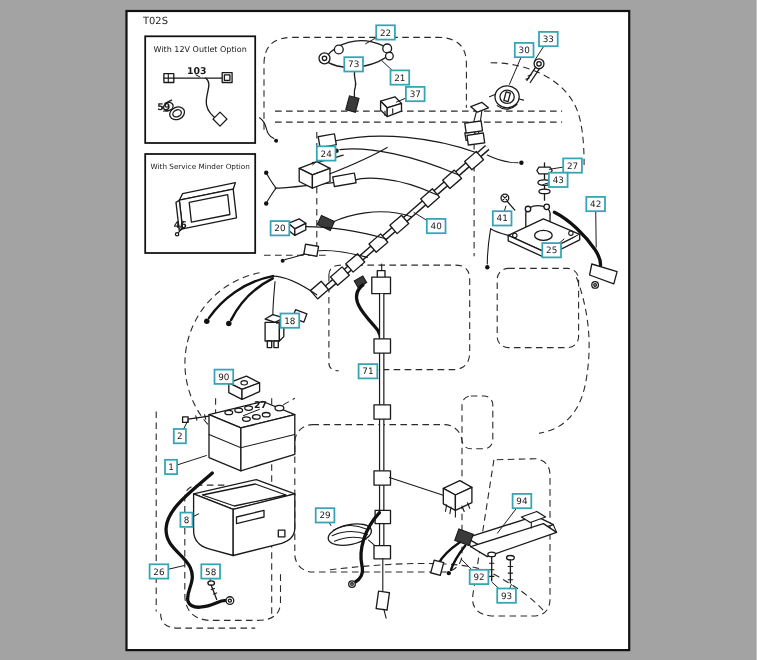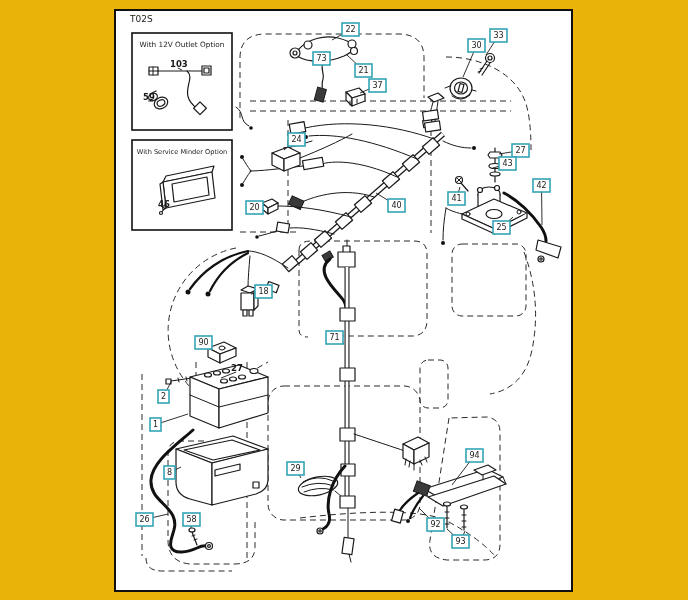--- a/index.html
+++ b/index.html
@@ -1,16 +1,16 @@
 <!DOCTYPE html>
 <html><head>
 <meta charset="utf-8">
 <style>
   html,body{margin:0;padding:0;background:#ffffff;}
-  #stage{position:relative;width:688px;height:600px;background:#eab308;
+  #stage{position:relative;width:688px;height:600px;background:#a3a3a3;
          font-family:"DejaVu Sans","Liberation Sans",sans-serif;}
   svg text{font-family:"DejaVu Sans","Liberation Sans",sans-serif;fill:#1a1a1a;}
   .ln{fill:none;stroke:#1a1a1a;stroke-width:1.2;stroke-linecap:round;stroke-linejoin:round;}
   .thin{fill:none;stroke:#1a1a1a;stroke-width:1;stroke-linecap:round;}
   .dash{fill:none;stroke:#2a2a2a;stroke-width:1;stroke-dasharray:6 4;stroke-linecap:butt;}
   .wf{fill:#ffffff;stroke:#1a1a1a;stroke-width:1.2;stroke-linejoin:round;}
   .bk{fill:#3a3a3a;stroke:#1a1a1a;stroke-width:1;}
   .cable{fill:none;stroke:#111;stroke-width:3;stroke-linecap:round;}
   .cable2{fill:none;stroke:#111;stroke-width:2.2;stroke-linecap:round;}
 </style>

